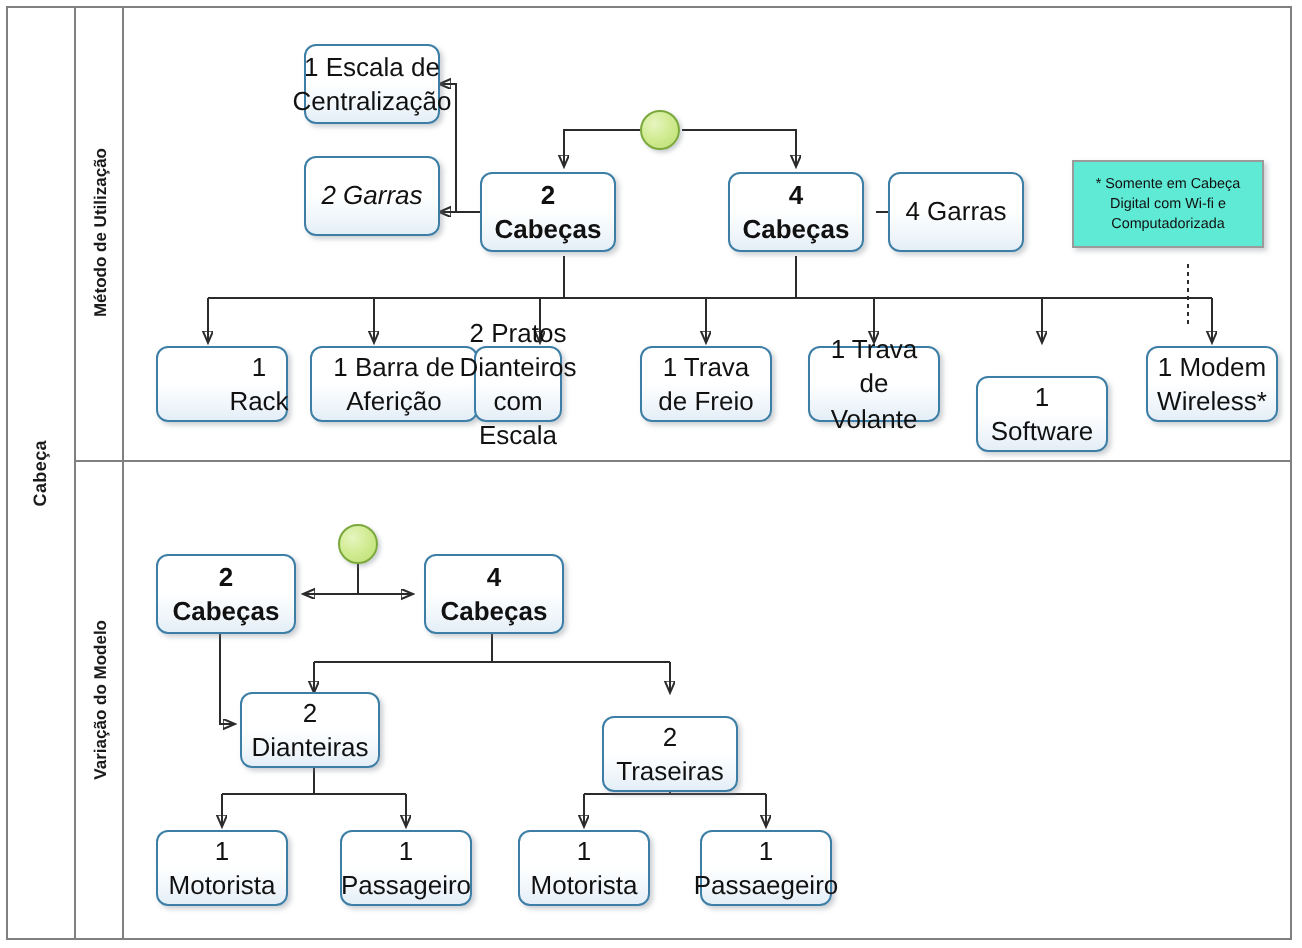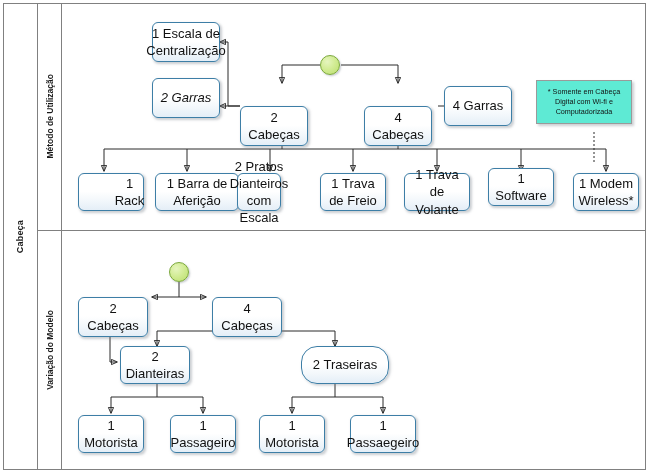--- a/index.html
+++ b/index.html
@@ -90,21 +90,21 @@
     box-shadow: 1.5px 1.5px 2.5px rgba(120,130,140,0.38);
     display: flex;
     align-items: center;
     justify-content: center;
     text-align: center;
     font-size: 13px;
     color: #111111;
     line-height: 1.32;
     padding: 1px 3px;
   }
-  .task.bold { font-weight: normal; margin-top: 20px; }
+  .task.bold { font-weight: bold; }
 
   
   .start-event {
     position: absolute;
     box-sizing: border-box;
     width: 20px;
     height: 20px;
     border-radius: 50%;
     border: 1.4px solid #7ba83c;
     background: radial-gradient(circle at 35% 32%, #e6f5bf 0%, #d2ec95 45%, #bade6c 100%);
@@ -230,33 +230,33 @@
   <div class="task" style="left:78px; top:173px; width:66px; height:38px;padding-left:40px;">1 Rack</div>
 
   <div class="task" style="left:155px; top:173px; width:84px; height:38px;">1 Barra de Aferição</div>
 
   <div class="task" style="left:237px; top:173px; width:44px; height:38px;">2 Pratos Dianteiros com Escala</div>
 
   <div class="task" style="left:320px; top:173px; width:66px; height:38px;">1 Trava de Freio</div>
 
   <div class="task" style="left:404px; top:173px; width:66px; height:38px;">1 Trava de Volante</div>
 
-  <div class="task" style="left:488px; top:168px; width:66px; height:38px;">1 Software</div>
+  <div class="task" style="left:488px; top:188px; width:66px; height:38px;">1 Software</div>
 
   <div class="task" style="left:573px; top:173px; width:66px; height:38px;">1 Modem Wireless*</div>
 
   <div class="start-event" style="left:169px; top:262px;"></div>
 
   <div class="task bold" style="left:78px; top:277px; width:70px; height:40px;">2 Cabeças</div>
 
   <div class="task bold" style="left:212px; top:277px; width:70px; height:40px;">4 Cabeças</div>
 
   <div class="task" style="left:120px; top:346px; width:70px; height:38px;">2 Dianteiras</div>
 
-  <div class="task" style="left:301px; top:346px; width:88px; height:38px;border-radius:16px;">2 Traseiras</div>
+  <div class="task" style="left:301px; top:358px; width:68px; height:38px;">2 Traseiras</div>
 
   <div class="task" style="left:78px; top:415px; width:66px; height:38px;">1 Motorista</div>
 
   <div class="task" style="left:170px; top:415px; width:66px; height:38px;">1 Passageiro</div>
 
   <div class="task" style="left:259px; top:415px; width:66px; height:38px;">1 Motorista</div>
 
   <div class="task" style="left:350px; top:415px; width:66px; height:38px;">1 Passaegeiro</div>
 
 </div>

